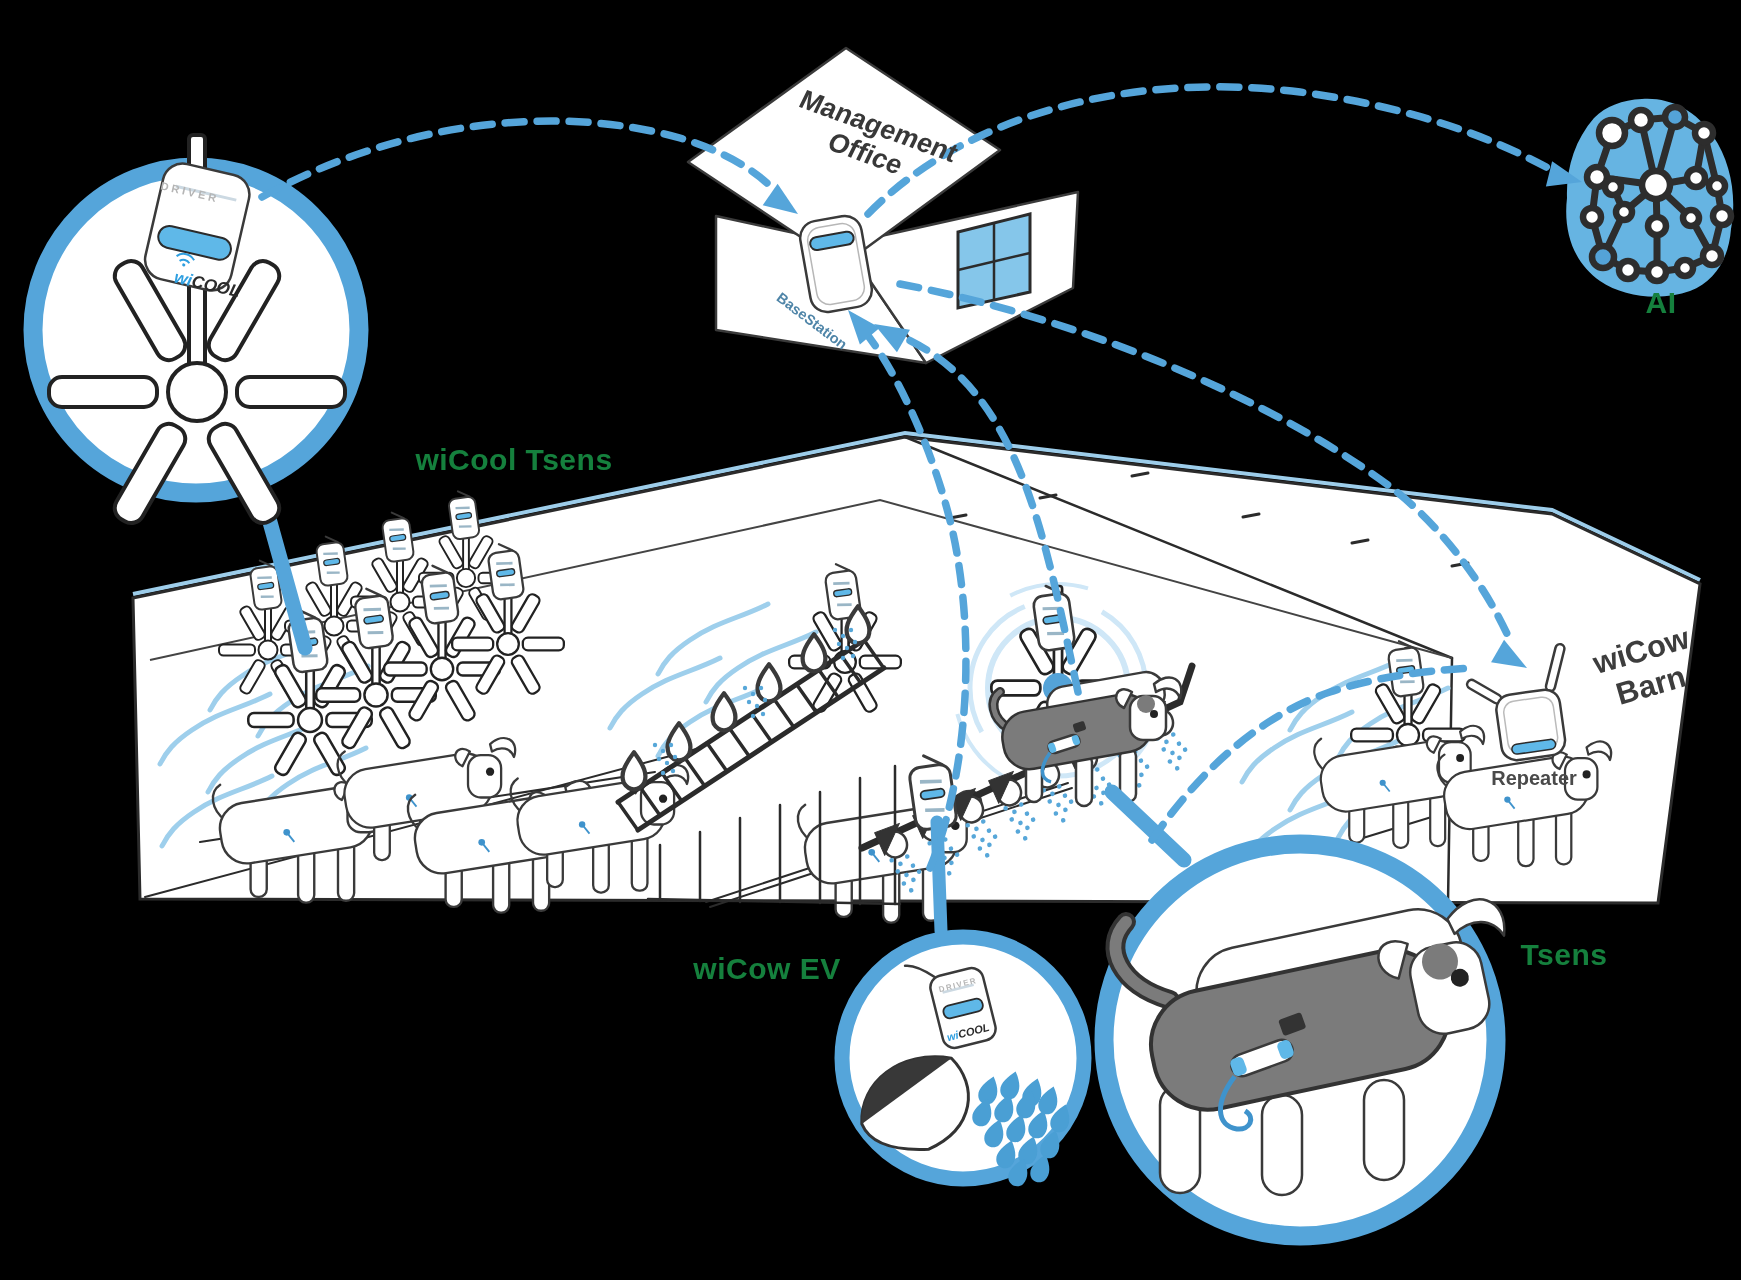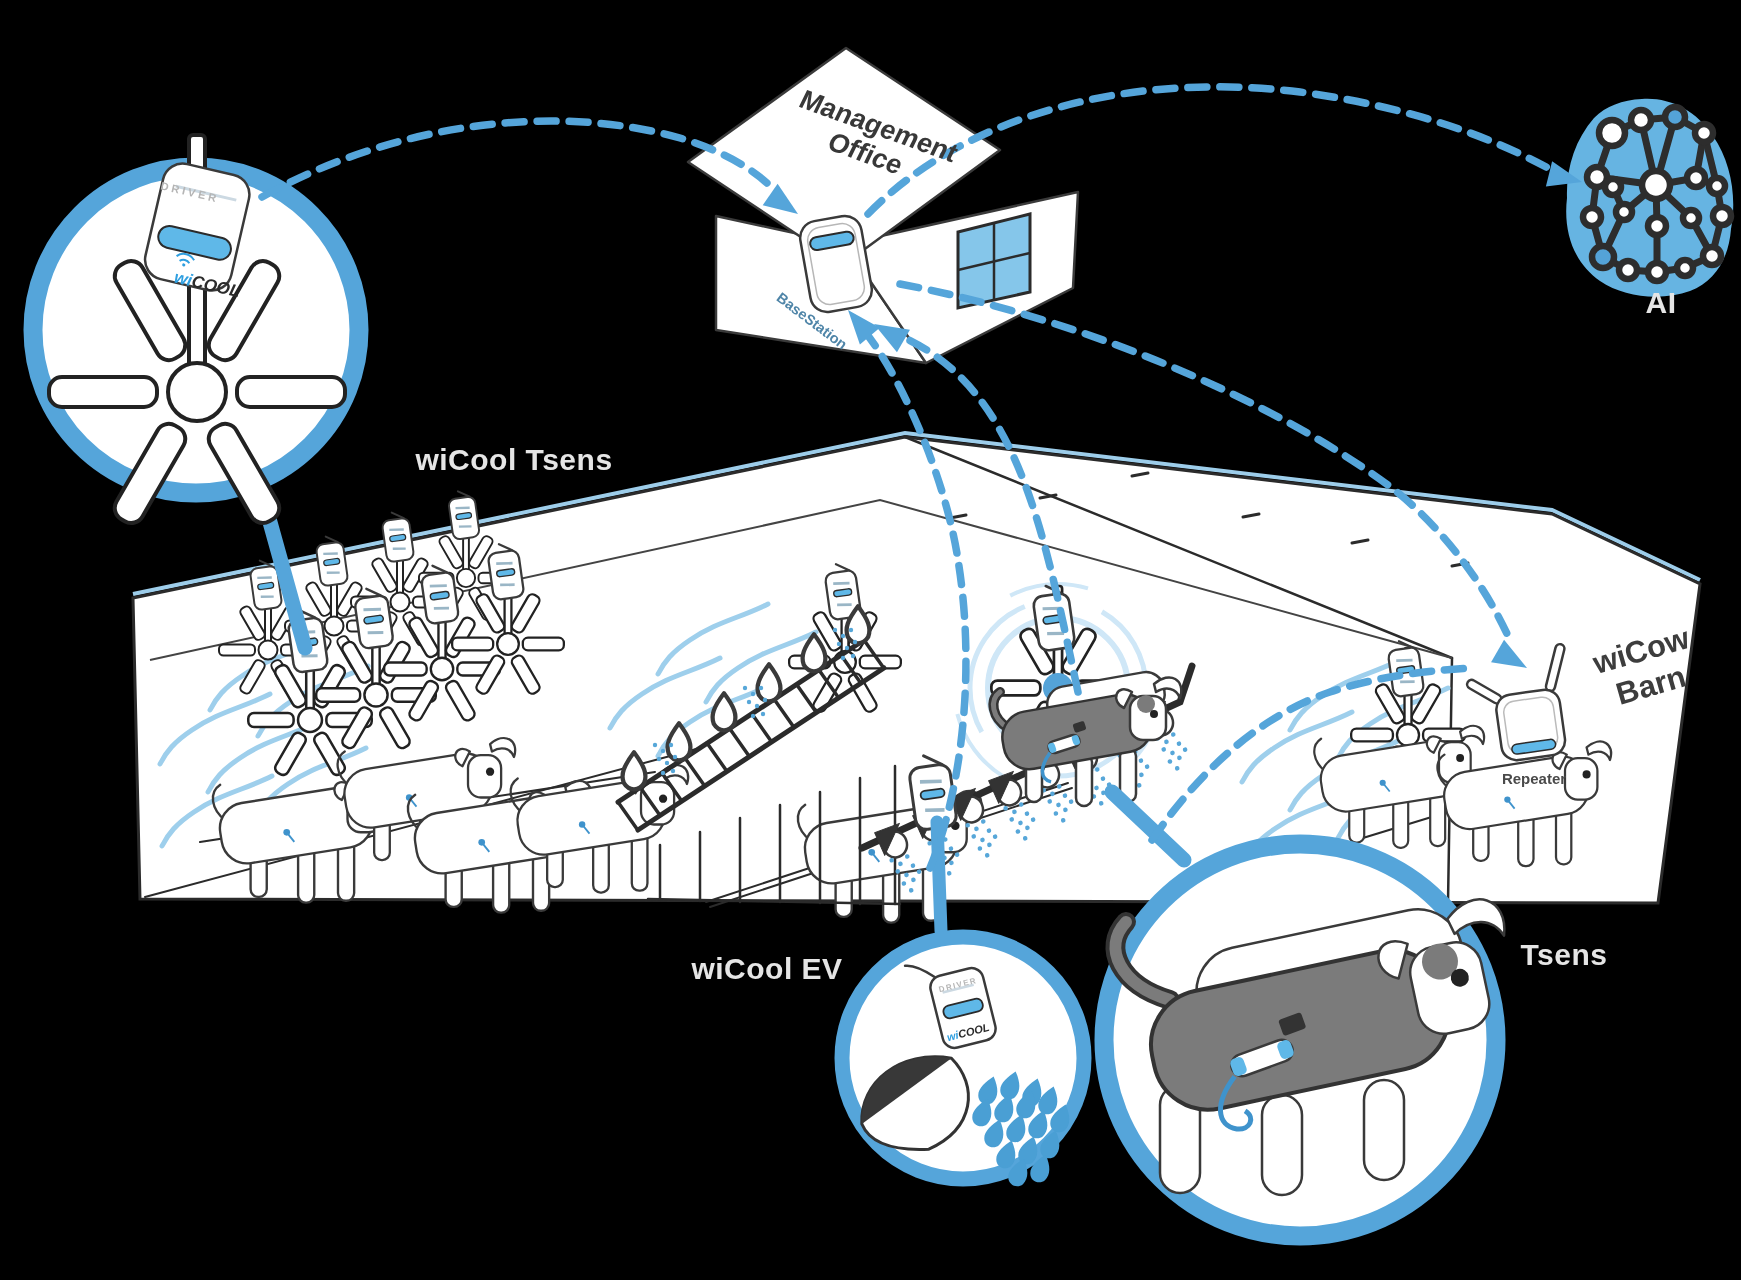--- a/index.html
+++ b/index.html
@@ -1,27 +1,27 @@
 <!DOCTYPE html>
 <html><head>
 <meta charset="utf-8">
 <style>
   html,body{margin:0;padding:0;background:#000;}
   #stage{position:relative;width:1741px;height:1280px;background:#000;overflow:hidden;
          font-family:"Liberation Sans",sans-serif;}
   #art{position:absolute;left:0;top:0;}
   .lbl{position:absolute;transform:translate(-50%,-50%);white-space:nowrap;text-align:center;}
-  .blue-lbl{color:#e5e5e5;font-size:30px;font-weight:700;letter-spacing:.5px;}
+  .blue-lbl{color:#15803d;font-size:30px;font-weight:700;letter-spacing:.5px;}
   .roof-lbl{color:#383838;font-size:27px;font-weight:700;line-height:1.12;
             transform:translate(-50%,-50%) rotate(20deg) skewX(-6deg);}
   .barn-lbl{color:#3d3d3d;font-size:31px;font-weight:700;line-height:1.15;
             transform:translate(-50%,-50%) rotate(-16deg);}
   .bs-lbl{color:#4f85a8;font-size:14.5px;font-weight:600;
           transform:translate(-50%,-50%) rotate(37deg);}
-  .rep-lbl{color:#4a4a4a;font-size:15px;font-weight:600;}
+  .rep-lbl{color:#4a4a4a;font-size:20px;font-weight:600;}
   .dev-top{color:#b5b5b5;font-weight:700;letter-spacing:3px;}
   .brand .wi{color:#2f9fe0;font-style:italic;font-weight:800;}
   .brand .cool{color:#2b2b2b;font-style:italic;font-weight:800;}
   
   .wfill{fill:#fff;stroke:#3a3a3a;stroke-width:2.5;stroke-linejoin:round;}
   .wfill2{fill:#fff;stroke:#222;stroke-width:4;stroke-linejoin:round;}
   .ln{stroke:#3a3a3a;stroke-width:2.5;fill:none;stroke-linecap:round;}
   .ink{stroke:#2b2b2b;fill:none;stroke-linecap:round;}
   .dash{stroke:#55a5da;stroke-width:7.5;fill:none;stroke-dasharray:19 13;stroke-linecap:round;}
   .lead{stroke:#55a5da;stroke-linecap:round;}
@@ -460,21 +460,21 @@
   <div>Office</div>
 </div>
 <div class="lbl bs-lbl" style="left:812px;top:321px;">BaseStation</div>
 <div class="lbl blue-lbl" style="left:1661px;top:303px;">AI</div>
 <div class="lbl blue-lbl" style="left:514px;top:460px;">wiCool Tsens</div>
 <div class="lbl barn-lbl" style="left:1646px;top:668px;">
   <div>wiCow</div>
   <div>Barn</div>
 </div>
 <div class="lbl rep-lbl" style="left:1534px;top:778px;">Repeater</div>
-<div class="lbl blue-lbl" style="left:767px;top:969px;">wiCool EV</div>
+<div class="lbl blue-lbl" style="left:767px;top:969px;">wiCow EV</div>
 <div class="lbl blue-lbl" style="left:1564px;top:955px;">Tsens</div>
 
 <div class="lbl dev-top" style="left:190px;top:192px;font-size:11px;transform:translate(-50%,-50%) rotate(13deg);">DRIVER</div>
 <div class="lbl brand" style="left:207px;top:285px;font-size:17px;transform:translate(-50%,-50%) rotate(13deg);"><span class="wi">wi</span><span class="cool">COOL</span></div>
 
 <div class="lbl dev-top" style="left:958px;top:985px;font-size:8px;letter-spacing:1.5px;transform:translate(-50%,-50%) rotate(-14deg);">DRIVER</div>
 <div class="lbl brand" style="left:968px;top:1032px;font-size:11px;transform:translate(-50%,-50%) rotate(-14deg);"><span class="wi">wi</span><span class="cool">COOL</span></div>
 </div>
 
 </body></html>

